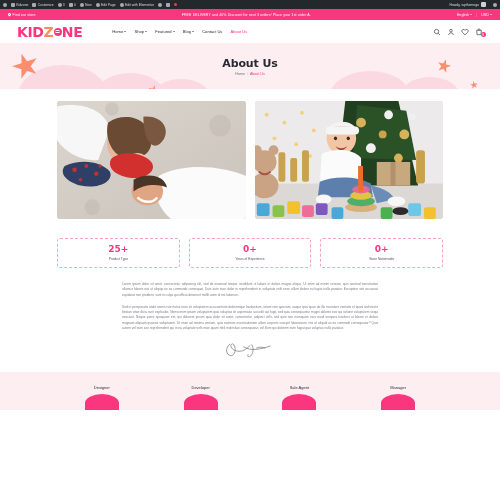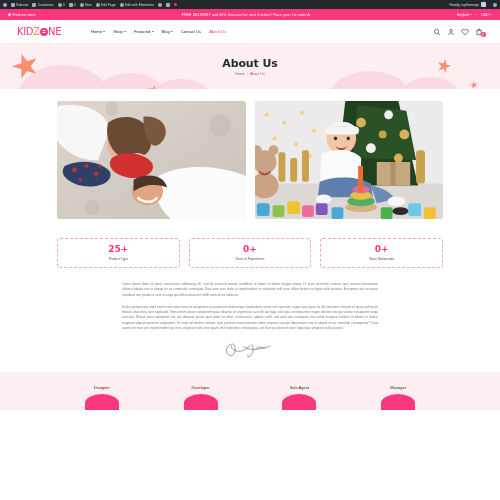--- a/index.html
+++ b/index.html
@@ -43,21 +43,21 @@
   .tb-right { display:flex; align-items:center; gap:4px; }
   .tb-sel { display:flex; align-items:center; gap:1px; }
   .caret { width:0;height:0;border-left:1.4px solid transparent;border-right:1.4px solid transparent;border-top:1.8px solid currentColor; display:inline-block; }
   .tb-div { opacity:.5; }
 
   
   .header {
     height: 23px; background:#ffffff; display:flex; align-items:center;
     padding: 0 17px; position:relative; z-index:5;
   }
-  .logo { display:flex; align-items:center; font-size:10px; font-weight:400; letter-spacing:-.4px; font-family:"DejaVu Sans", sans-serif; }
+  .logo { display:flex; align-items:center; font-size:14px; font-weight:700; letter-spacing:-.4px; font-family:"DejaVu Sans", sans-serif; }
   .logo span { line-height:1; }
   .l-pink { color:#f9367e; }
   .l-orange { color:#ff8a5b; }
   .logo .face {
     width:8px;height:8px;border-radius:50%;background:#f9367e;
     display:inline-flex;align-items:center;justify-content:center;
     position:relative; margin:0 .3px;
   }
   .logo .face::before{
     content:""; position:absolute; width:4.4px;height:3.4px;

